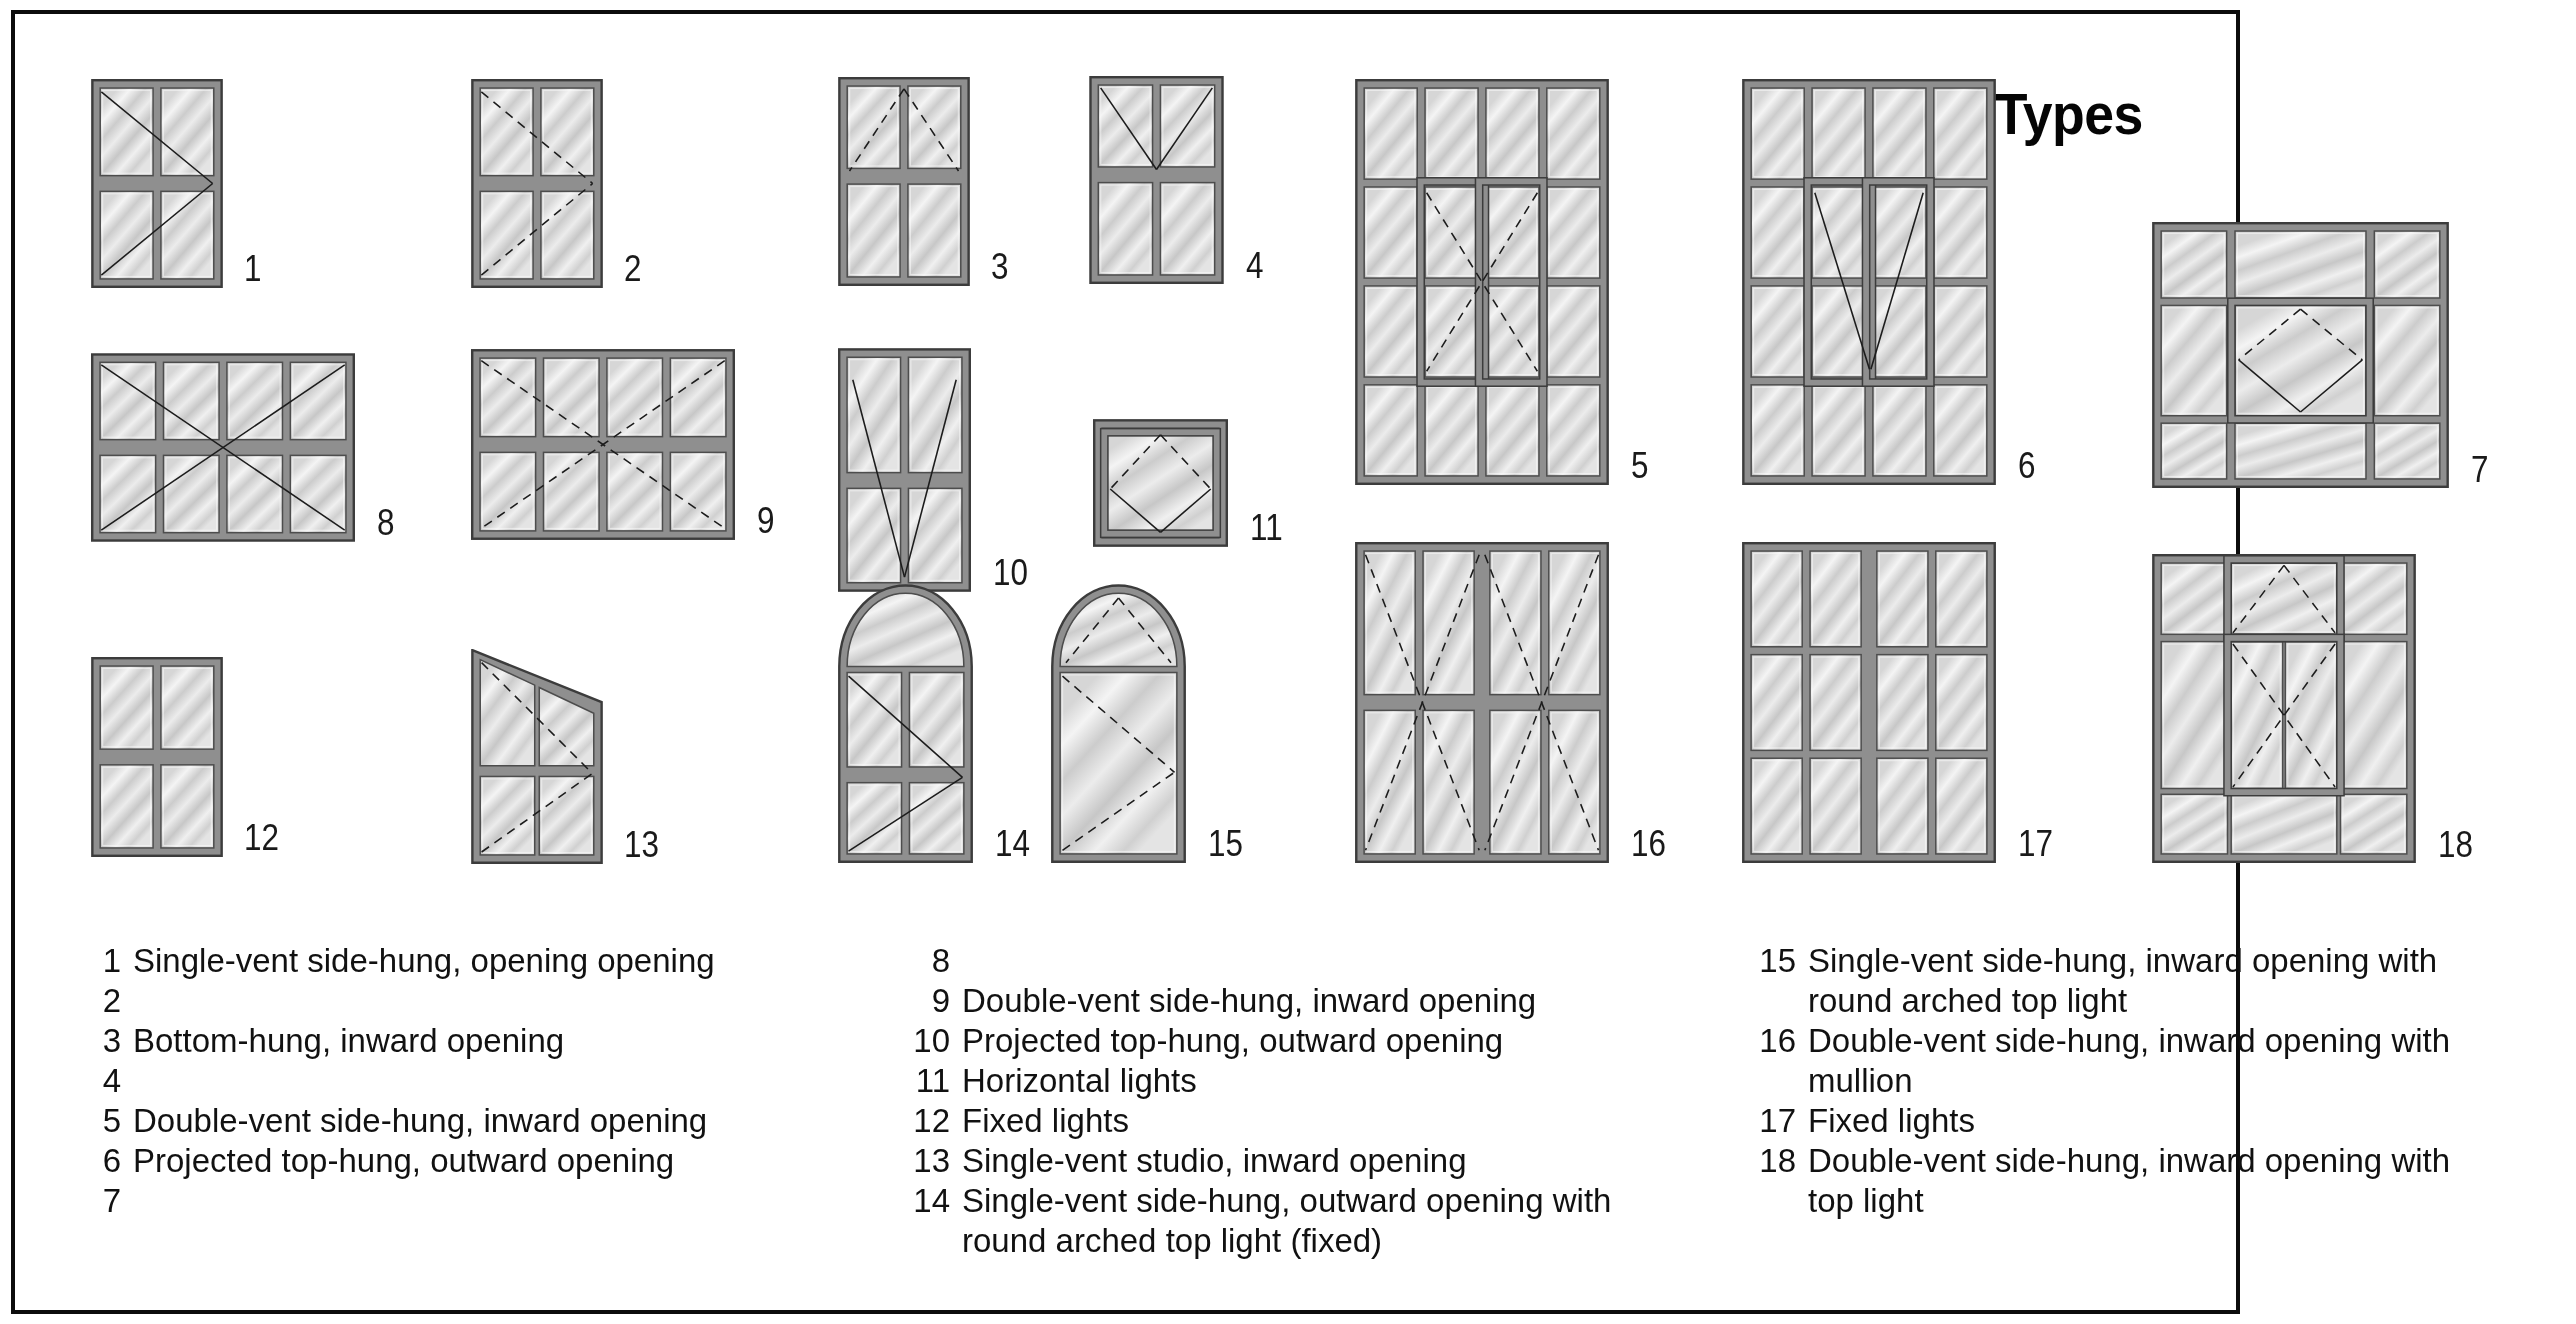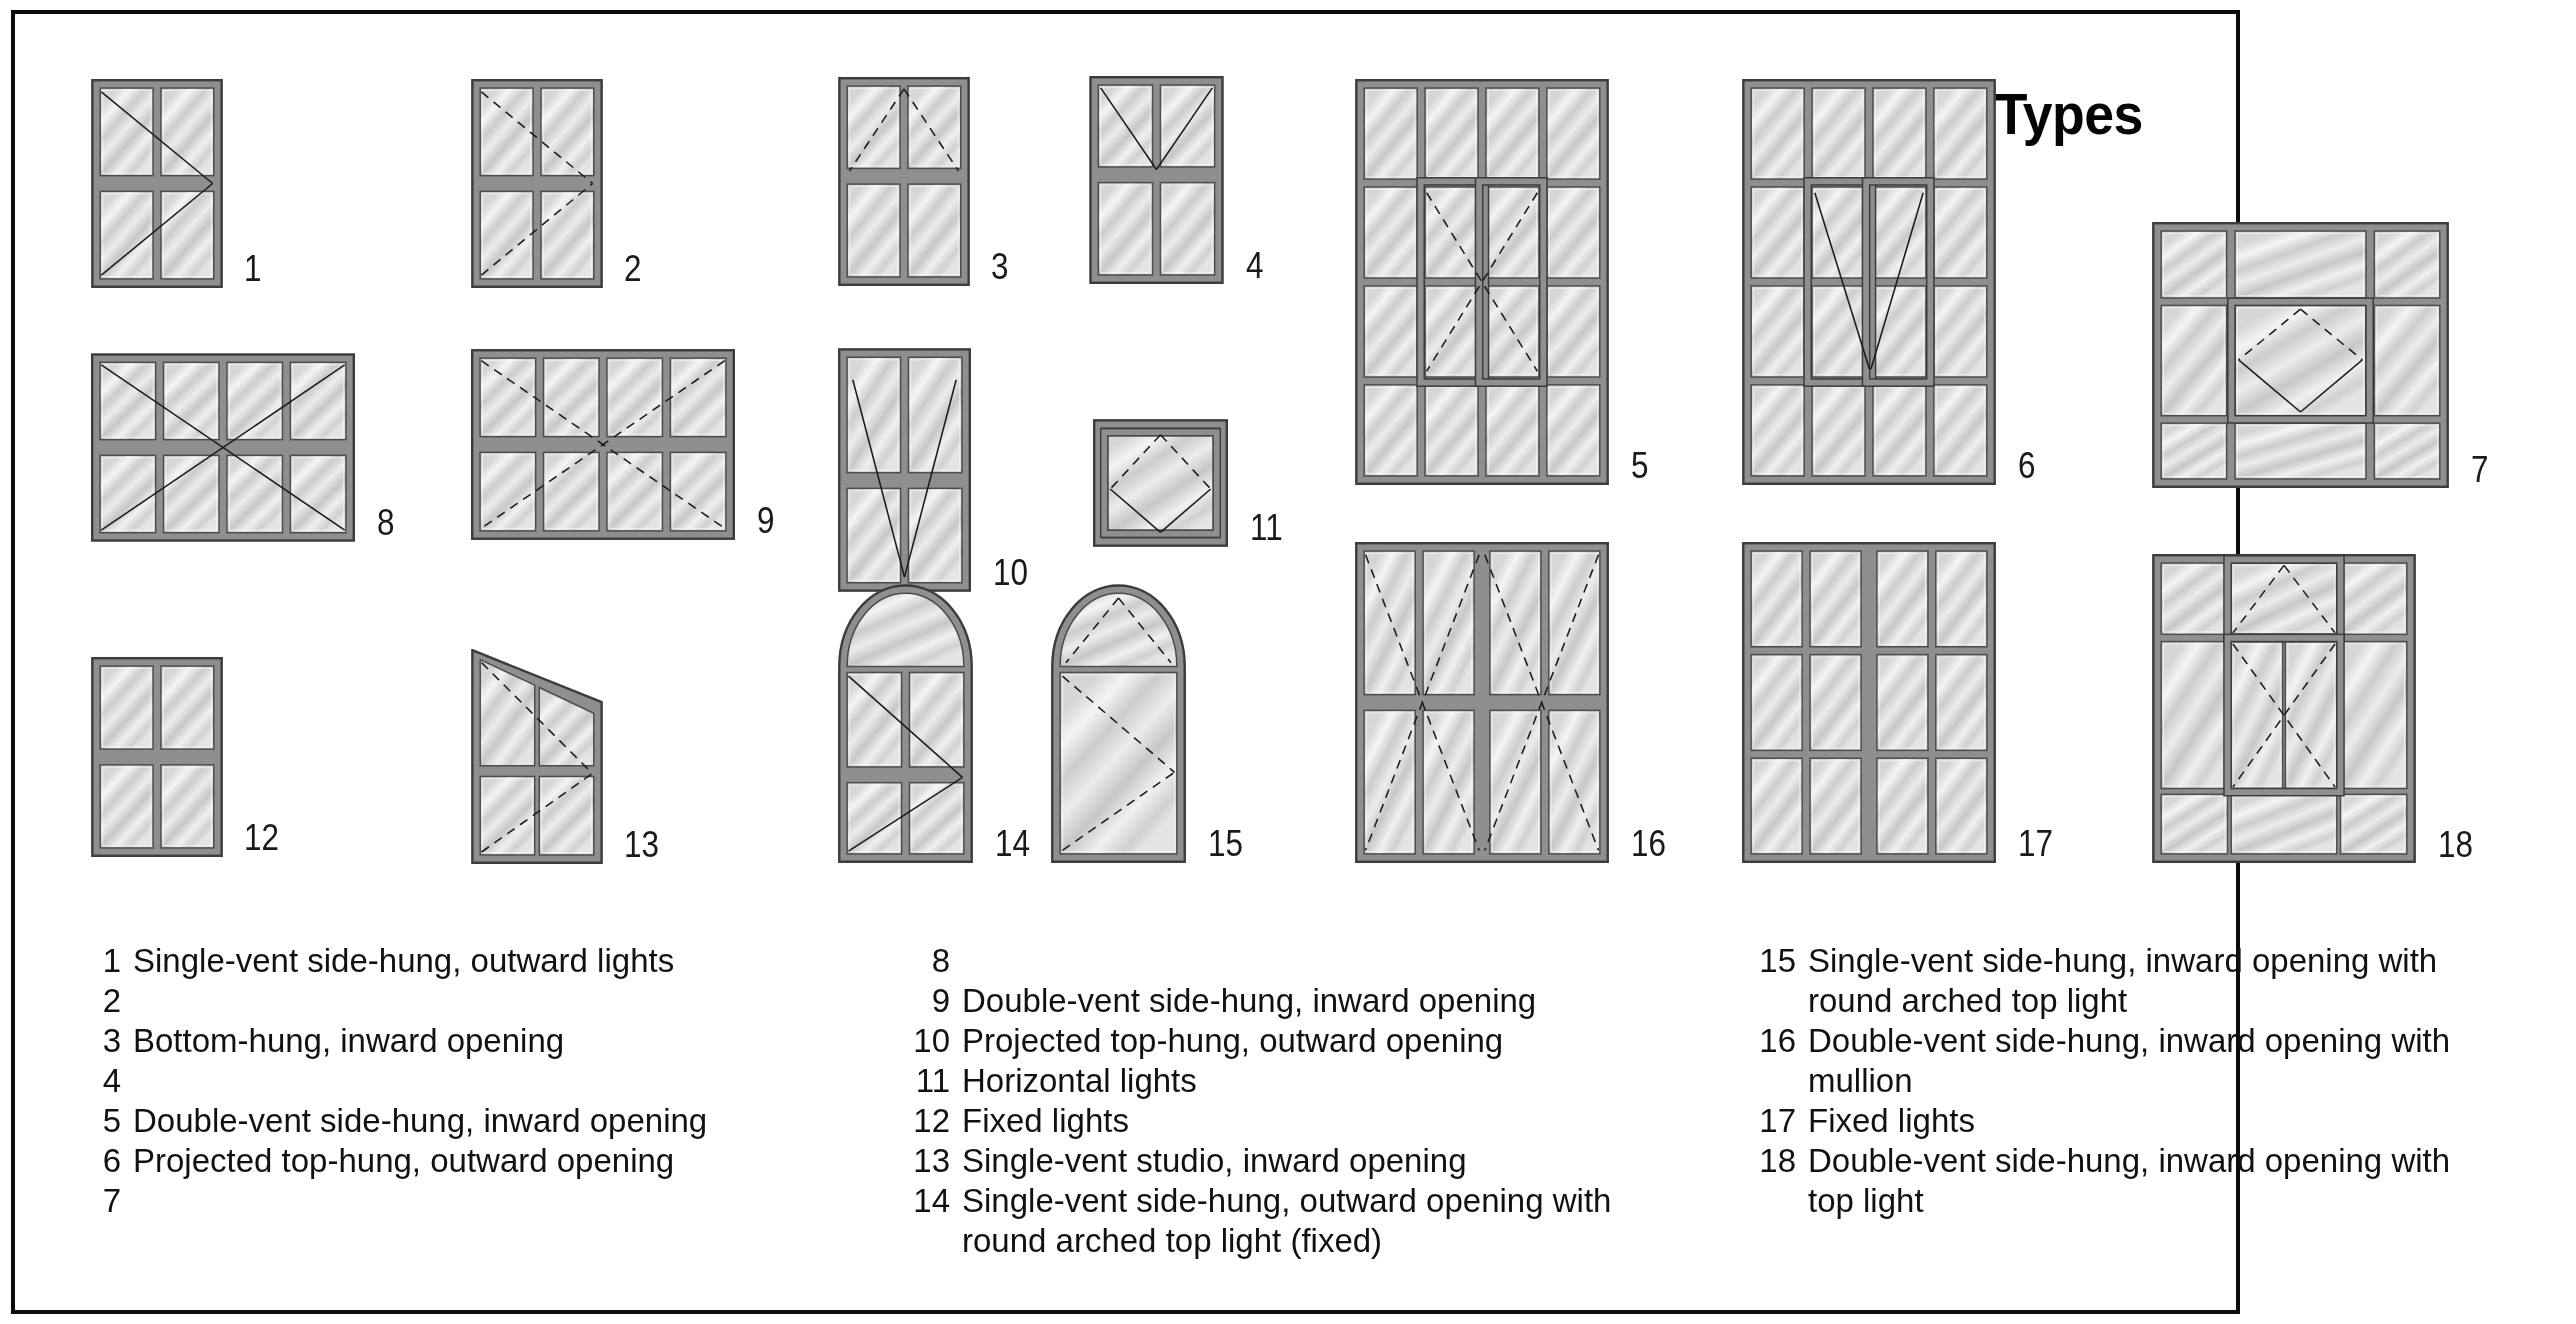--- a/index.html
+++ b/index.html
@@ -461,21 +461,21 @@
           <line x1="133.844" y1="148.996" x2="303.156" y2="386.14" stroke="#1c1c1c" stroke-width="2.6" stroke-dasharray="15 11"></line>
           <line x1="303.156" y1="148.996" x2="133.844" y2="386.14" stroke="#1c1c1c" stroke-width="2.6" stroke-dasharray="15 11"></line>
         </svg>
         <span class="win-label" style="left: 286px; top: 271px;">18</span>
       </div>
     </div>
   <div id="legend">
       <div class="legend-col c0">
         <div class="legend-item">
           <div class="legend-num">1</div>
-          <div class="legend-text">Single-vent side-hung, outward lights</div>
+          <div class="legend-text">Single-vent side-hung, opening opening</div>
         </div>
         <div class="legend-item">
           <div class="legend-num">2</div>
         </div>
         <div class="legend-item">
           <div class="legend-num">3</div>
           <div class="legend-text">Bottom-hung, inward opening</div>
         </div>
         <div class="legend-item">
           <div class="legend-num">4</div>

